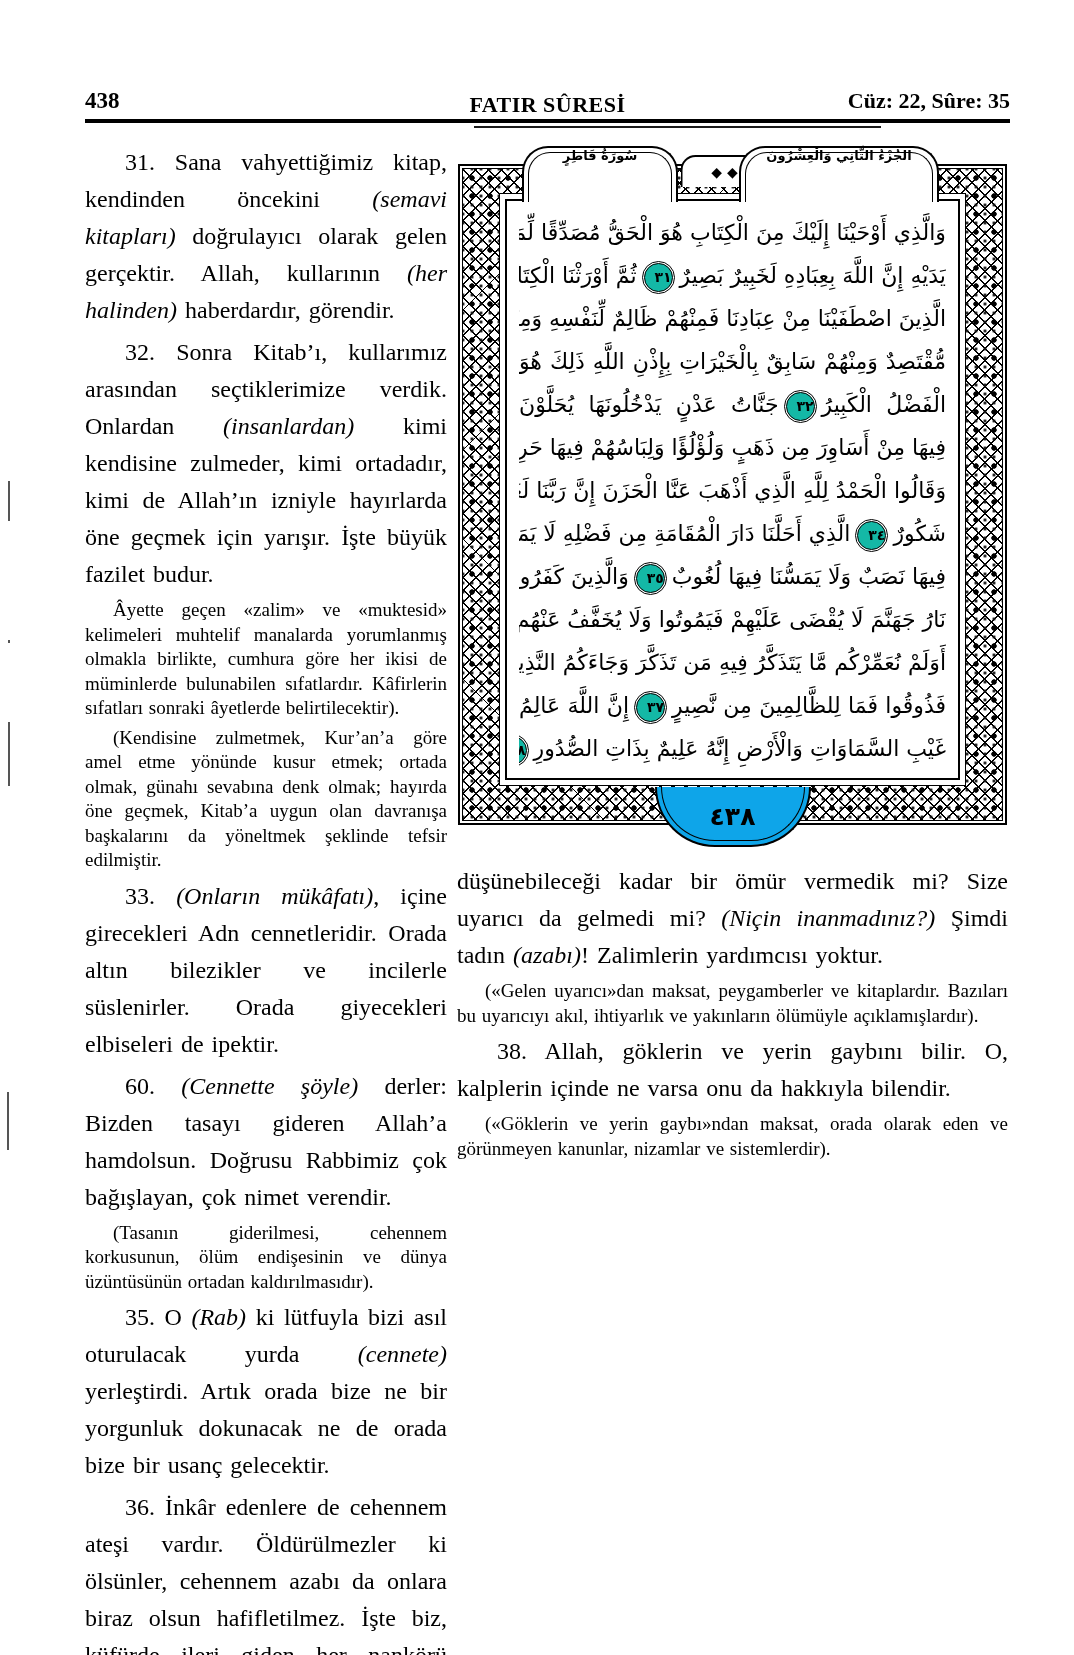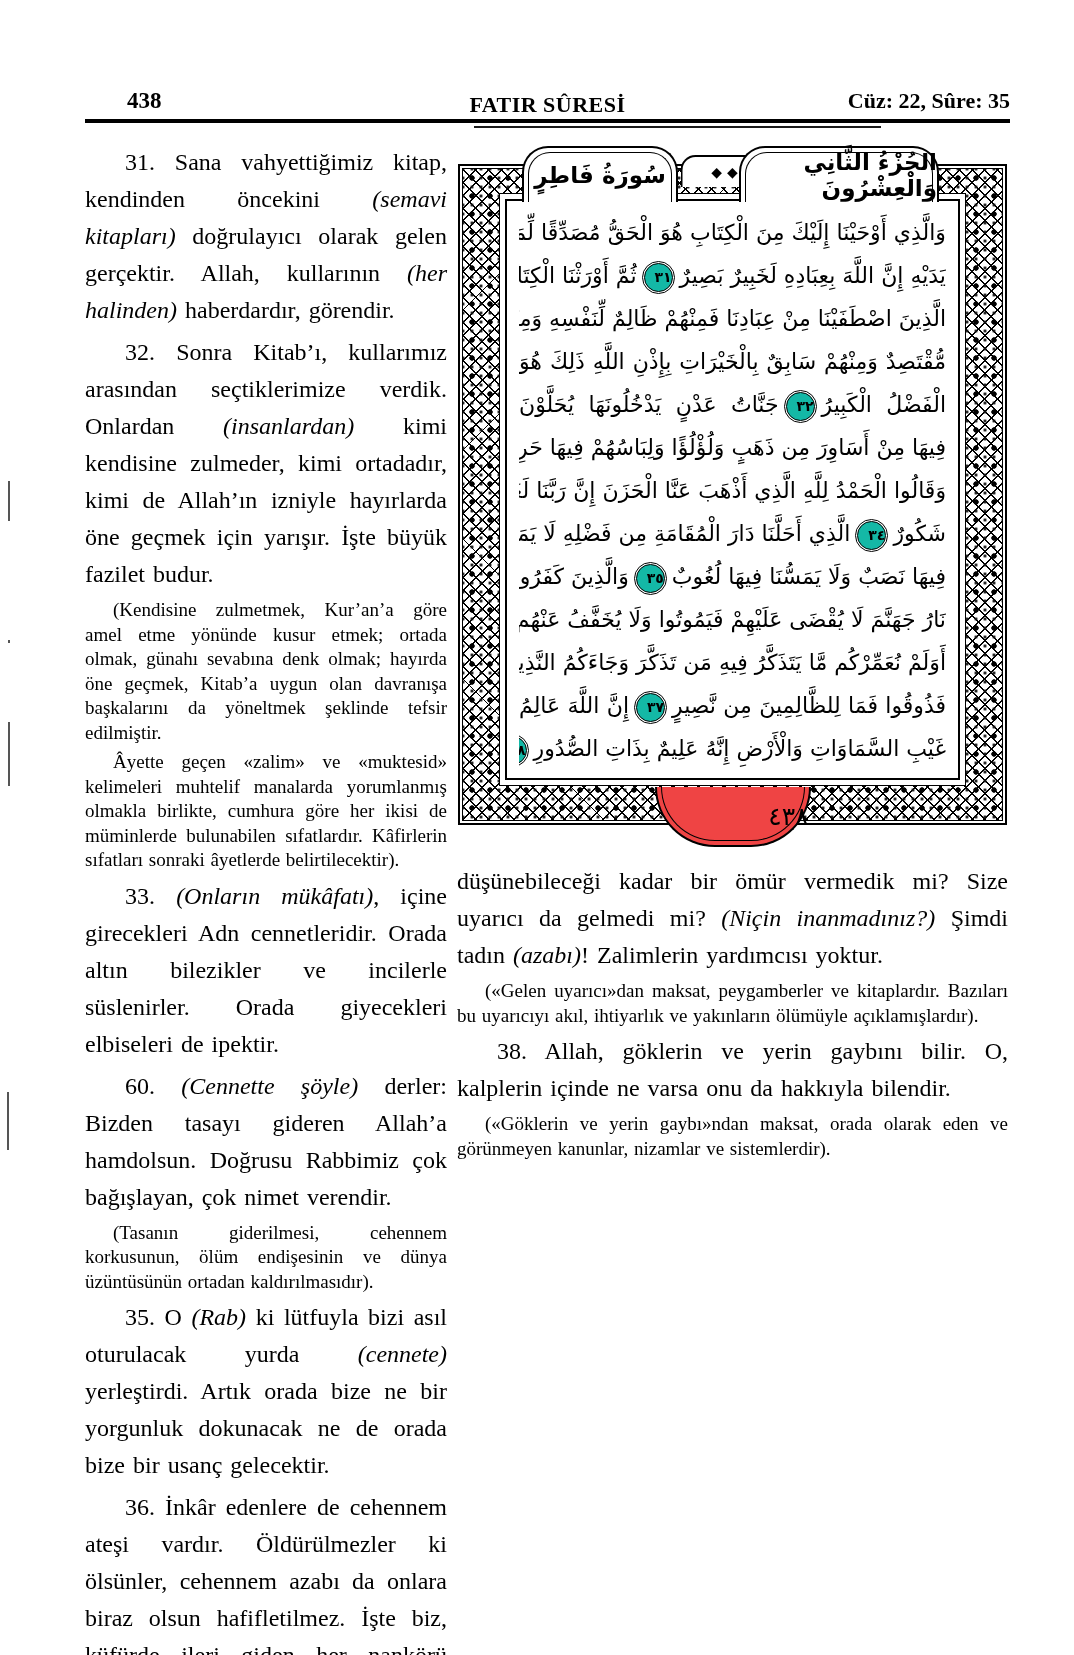--- a/index.html
+++ b/index.html
@@ -6,21 +6,21 @@
   .page{
     position:relative;
     width:1074px;height:1655px;
     background:#ffffff;
     color:#000;
     font-family:"Liberation Serif", serif;
     overflow:hidden;
   }
   
   .hdr{position:absolute;left:85px;right:64px;top:88px;height:30px;font-weight:bold;font-size:22px;}
-  .hdr .h-left{position:absolute;left:0;top:0;font-size:23px;margin-left:42px;}
+  .hdr .h-left{position:absolute;left:0;top:0;font-size:23px;}
   .hdr .h-center{position:absolute;left:0;right:0;top:4px;text-align:center;letter-spacing:.5px;}
   .hdr .h-right{position:absolute;right:0;top:0;}
   .hdr-rule{position:absolute;left:85px;right:64px;top:119px;height:4px;background:#000;}
   .hdr-rule::after{content:"";position:absolute;left:42%;width:44%;top:7px;height:2px;background:#1a1a1a;}
   
   .col-left{position:absolute;left:85px;top:144px;width:362px;}
   .col-right{position:absolute;left:457px;top:144px;width:551px;}
   p.verse{
     margin:0 0 5px 0;font-size:24px;line-height:37px;
     text-align:justify;text-indent:40px;word-spacing:2px;
@@ -71,48 +71,48 @@
     text-align:center;
     font-size:14px;font-weight:bold;
     margin:0 7px;vertical-align:middle;
     background:#14b8a6;
   }
   .cart{
     position:absolute;top:-22px;height:54px;z-index:2;
     background:#fff;border:2px solid #000;border-bottom:none;
     border-radius:26px 26px 0 0;
     box-shadow:inset 0 0 0 0 #000;
-    display:flex;align-items:center;justify-content:center;
+    display:flex;justify-content:center;
     font-family:"DejaVu Sans", sans-serif;
-    font-size:23px;font-weight:bold;
+    font-size:13px;font-weight:bold;
     direction:rtl;
   }
   .cart::before{
     content:"";position:absolute;left:4px;right:4px;top:4px;bottom:0;
     border:1px solid #000;border-bottom:none;border-radius:22px 22px 0 0;
   }
   .cart-left{left:60px;width:152px;}
   .cart-right{right:64px;width:196px;}
   .top-orn{
     position:absolute;top:-13px;left:50%;transform:translateX(-50%);
     width:96px;height:30px;z-index:1;
     background:#fff;border:2px solid #000;border-bottom:none;
     border-radius:15px 15px 0 0;
     display:flex;align-items:center;justify-content:center;
     font-family:"DejaVu Sans", sans-serif;
     font-size:14px;letter-spacing:5px;padding-left:5px;
   }
   .page-cart{
     position:absolute;bottom:-26px;left:50%;transform:translateX(-50%);
     width:152px;height:58px;z-index:2;
-    background:#ef4444;border:2px solid #000;border-top:none;
+    background:#0ea5e9;border:2px solid #000;border-top:none;
     border-radius:0 0 76px 76px;
-    display:flex;align-items:center;justify-content:flex-end;
+    display:flex;align-items:center;justify-content:center;
     font-family:"DejaVu Sans", sans-serif;
-    font-size:25px;font-weight:normal;
+    font-size:25px;font-weight:bold;
   }
   .page-cart::before{
     content:"";position:absolute;left:4px;right:4px;top:0;bottom:4px;
     border:1px solid #000;border-top:none;border-radius:0 0 70px 70px;
   }
   .below-frame{margin-top:42px;}
   
   .scan-mark{position:absolute;background:#555;}
   .m1{left:8px;top:481px;width:2px;height:40px;}
   .m2{left:8px;top:640px;width:2px;height:3px;}
@@ -132,22 +132,22 @@
   <div class="hdr-rule"></div>
 
   <div class="scan-mark m1"></div>
   <div class="scan-mark m2"></div>
   <div class="scan-mark m3"></div>
   <div class="scan-mark m4"></div>
 
   <div class="col-left">
     <p class="verse"><span>31. Sana vahyettiğimiz kitap, kendinden öncekini </span><span class="it">(semavi kitapları)</span><span> doğrulayıcı olarak gelen gerçektir. Allah, kullarının </span><span class="it">(her halinden)</span><span> haberdardır, görendir.</span></p>
     <p class="verse"><span>32. Sonra Kitab’ı, kullarımız arasından seçtiklerimize verdik. Onlardan </span><span class="it">(insanlardan)</span><span> kimi kendisine zulmeder, kimi ortadadır, kimi de Allah’ın izniyle hayırlarda öne geçmek için yarışır. İşte büyük fazilet budur.</span></p>
+    <p class="note"><span>Âyette geçen «zalim» ve «muktesid» kelimeleri muhtelif manalarda yorumlanmış olmakla birlikte, cumhura göre her ikisi de müminlerde bulunabilen sıfatlardır. Kâfirlerin sıfatları sonraki âyetlerde belirtilecektir).</span></p>
     <p class="note"><span>(Kendisine zulmetmek, Kur’an’a göre amel etme yönünde kusur etmek; ortada olmak, günahı sevabına denk olmak; hayırda öne geçmek, Kitab’a uygun olan davranışa başkalarını da yöneltmek şeklinde tefsir edilmiştir.</span></p>
-    <p class="note"><span>Âyette geçen «zalim» ve «muktesid» kelimeleri muhtelif manalarda yorumlanmış olmakla birlikte, cumhura göre her ikisi de müminlerde bulunabilen sıfatlardır. Kâfirlerin sıfatları sonraki âyetlerde belirtilecektir).</span></p>
     <p class="verse"><span>33. </span><span class="it">(Onların mükâfatı)</span><span>, içine girecekleri Adn cennetleridir. Orada altın bilezikler ve incilerle süslenirler. Orada giyecekleri elbiseleri de ipektir.</span></p>
     <p class="verse"><span>60. </span><span class="it">(Cennette şöyle)</span><span> derler: Bizden tasayı gideren Allah’a hamdolsun. Doğrusu Rabbimiz çok bağışlayan, çok nimet verendir.</span></p>
     <p class="note"><span>(Tasanın giderilmesi, cehennem korkusunun, ölüm endişesinin ve dünya üzüntüsünün ortadan kaldırılmasıdır).</span></p>
     <p class="verse"><span>35. O </span><span class="it">(Rab)</span><span> ki lütfuyla bizi asıl oturulacak yurda </span><span class="it">(cennete)</span><span> yerleştirdi. Artık orada bize ne bir yorgunluk dokunacak ne de orada bize bir usanç gelecektir.</span></p>
     <p class="verse"><span>36. İnkâr edenlere de cehennem ateşi vardır. Öldürülmezler ki ölsünler, cehennem azabı da onlara biraz olsun hafifletilmez. İşte biz, küfürde ileri giden her nankörü böyle cezalandırırız.</span></p>
     <p class="verse"><span>37. Onlar orada: Rabbimiz! Bizi çıkar, </span><span class="it">(önce)</span><span> yaptığımızın yerine iyi işler yapalım! diye feryad ederler. Size düşünecek kimsenin</span></p>
   </div>
 
   <div class="col-right">
 

